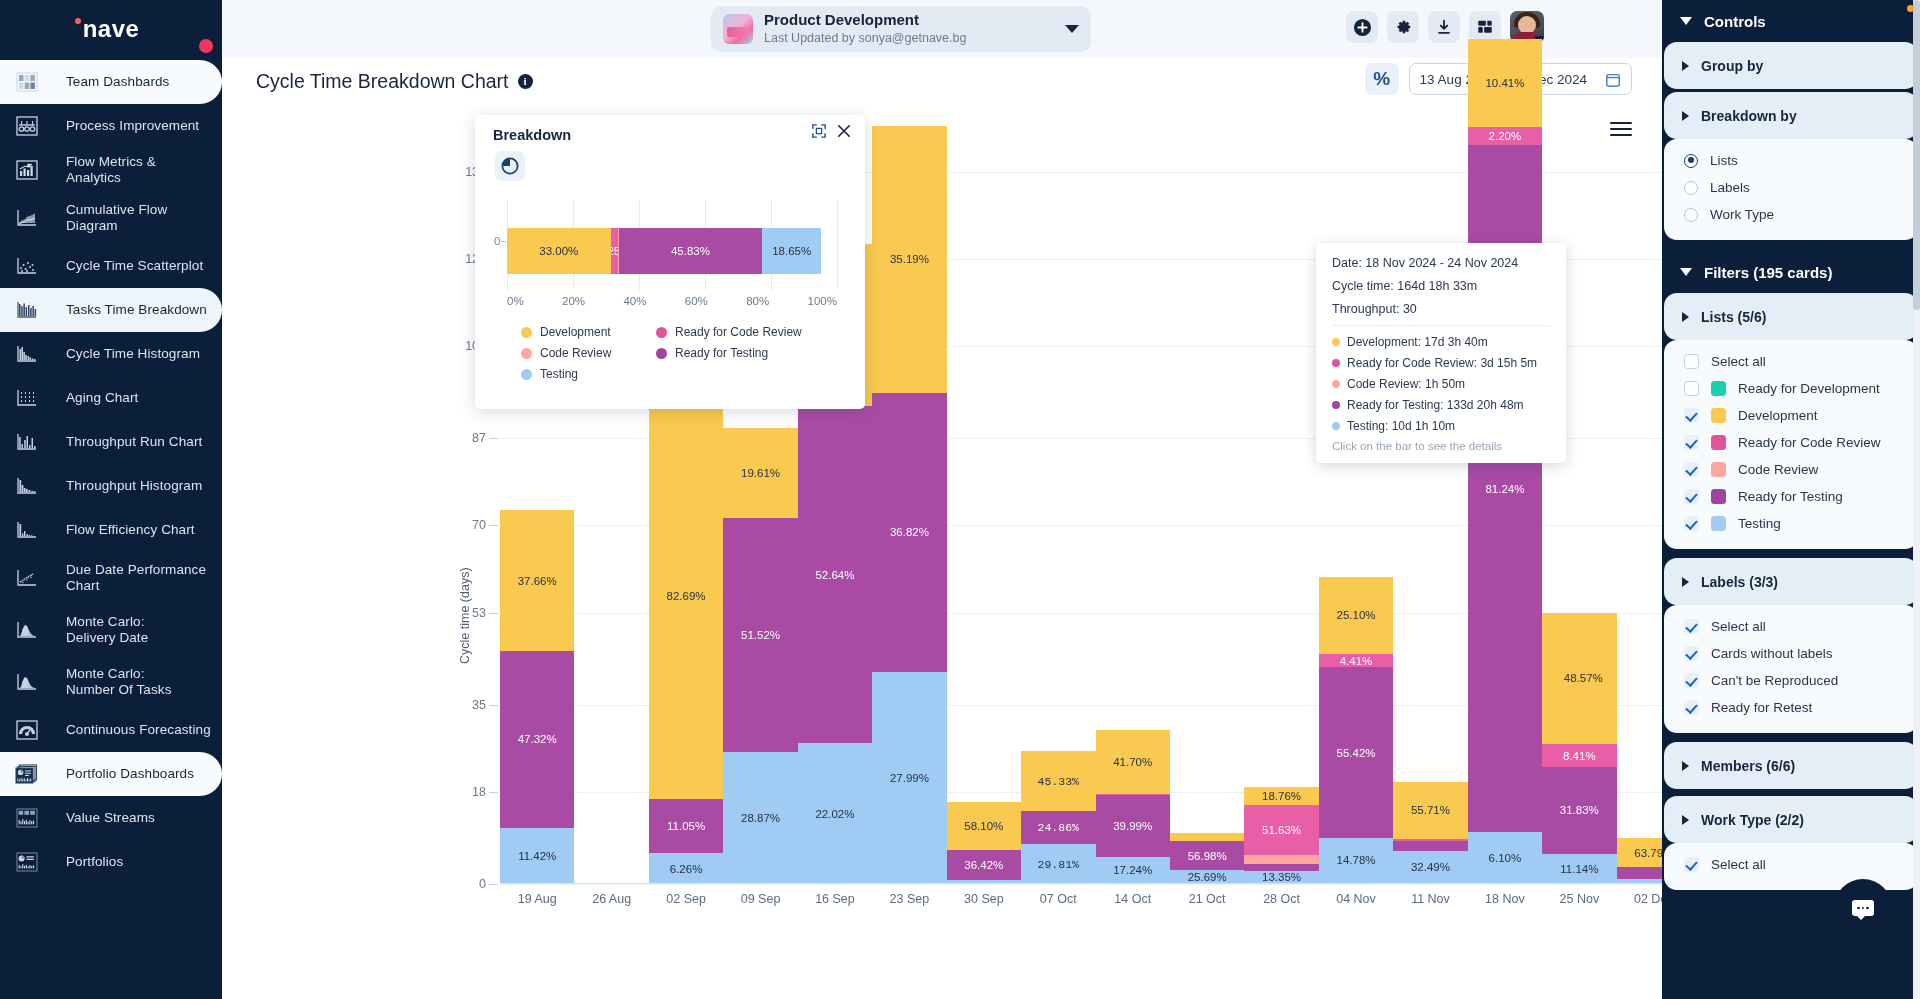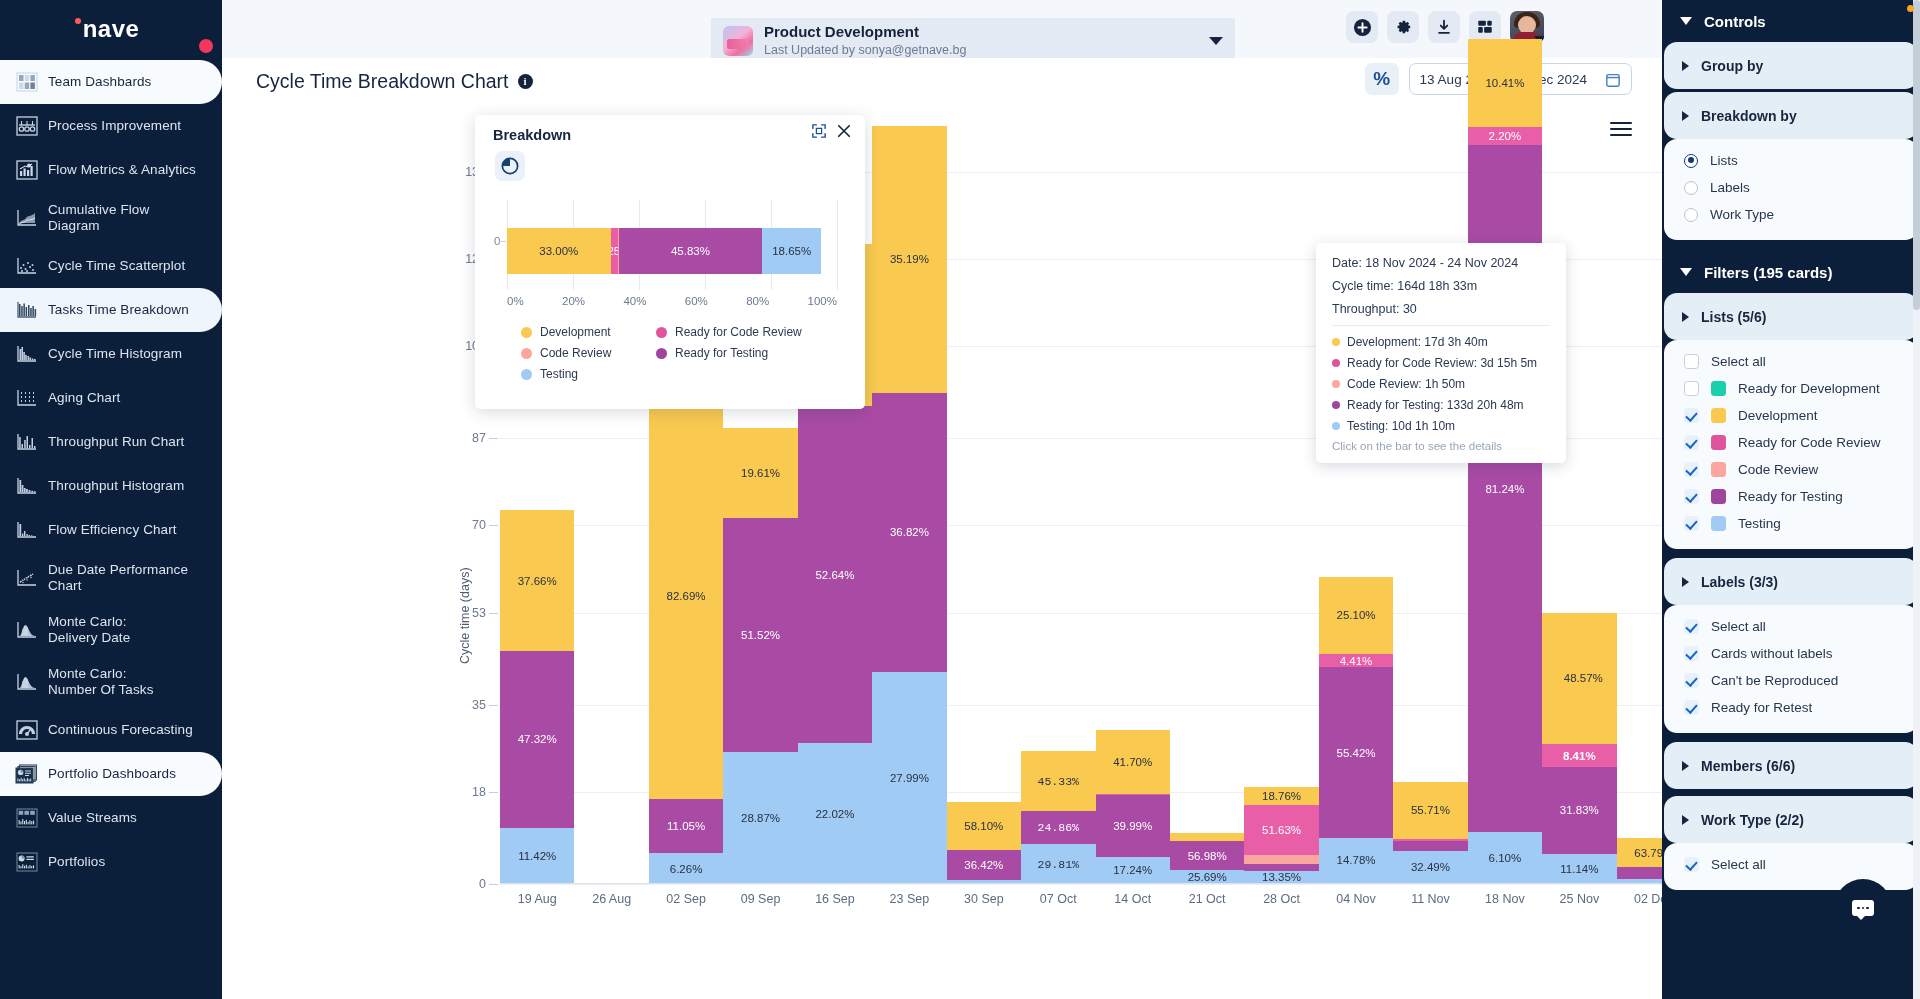--- a/index.html
+++ b/index.html
@@ -21,21 +21,21 @@
   .brand-text {
     color: #ffffff; font-size: 24px; font-weight: 700; letter-spacing: .5px;
     position: relative;
   }
   .brand-dot {
     position: absolute; width: 6px; height: 6px; border-radius: 50%;
     background: #ff5b5b; left: 9px; top: 3px;
   }
   .nav { padding-top: 2px; }
   .nav-item {
-    display: flex; align-items: center; gap: 8px; height: 44px;
+    display: flex; align-items: center; gap: 26px; height: 44px;
     padding: 0 10px 0 14px; margin-right: 0; position: relative;
     color: #dbe4ef; cursor: pointer;
   }
   .nav-item .lbl { font-size: 13.5px; line-height: 1.18; letter-spacing: .1px; }
   .nav-item.tall { height: 52px; align-items: center; }
   .nav-item.active {
     background: #eef5fb; color: #16253c;
     border-top-right-radius: 22px; border-bottom-right-radius: 22px;
   }
   .nav-item.active.white { background: #f8fbfd; }
@@ -50,22 +50,22 @@
     z-index: 5;
   }
 
   
   .main { flex: 1; position: relative; background: #ffffff; height: 999px; }
   .topbar {
     height: 58px; background: #f4f7fb; display: flex; align-items: center;
     position: relative;
   }
   .proj-pill {
-    position: absolute; left: 489px; top: 18px; width: 524px; height: 46px;
-    background: #e3eaf4; border-radius: 0; display: flex; align-items: center;
+    position: absolute; left: 489px; top: 6px; width: 380px; height: 46px;
+    background: #e3eaf4; border-radius: 10px; display: flex; align-items: center;
     padding: 0 12px; cursor: pointer;
   }
   .proj-thumb {
     width: 30px; height: 30px; border-radius: 6px; flex: 0 0 30px;
     background: linear-gradient(140deg,#b9c6ee 0%,#f2b3d8 45%,#f06da0 70%,#9fd8f0 100%);
     position: relative; overflow: hidden;
   }
   .proj-thumb::after {
     content: ""; position: absolute; left: 4px; top: 13px; width: 22px; height: 10px;
     background: linear-gradient(90deg,#e8568f,#f07fb0);
@@ -810,21 +810,21 @@
               <div class="stack" style="height: 845.068px;">
                 <div class="seg dark" style="height: 87.9715px; background: rgb(250, 201, 79);">10.41%</div>
                 <div class="seg light" style="height: 18.5915px; background: rgb(232, 95, 168);">2.20%</div>
                 <div class="seg light" style="height: 686.533px; background: rgb(169, 75, 165);">81.24%</div>
                 <div class="seg dark" style="height: 51.5491px; background: rgb(159, 203, 245);">6.10%</div>
               </div>
             </div>
             <div class="bar-col" style="width: 74.4444px;">
               <div class="stack" style="height: 271.446px;">
                 <div class="seg dark" style="height: 131.841px; background: rgb(250, 201, 79); padding-left: 8px;">48.57%</div>
-                <div class="seg light" style="height: 22.8286px; background: rgb(232, 95, 168); font-weight: bold;">8.41%</div>
+                <div class="seg light" style="height: 22.8286px; background: rgb(232, 95, 168);">8.41%</div>
                 <div class="seg light" style="height: 86.4012px; background: rgb(169, 75, 165);">31.83%</div>
                 <div class="seg dark" style="height: 30.2391px; background: rgb(159, 203, 245);">11.14%</div>
               </div>
             </div>
             <div class="bar-col" style="width: 74.4444px;">
               <div class="stack" style="height: 46.0946px;">
                 <div class="seg dark" style="height: 29.4037px; background: rgb(250, 201, 79);">63.79%</div>
                 <div class="seg light" style="height: 11.2932px; background: rgb(169, 75, 165);"></div>
                 <div class="seg dark" style="height: 5.39768px; background: rgb(159, 203, 245);"></div>
               </div>

